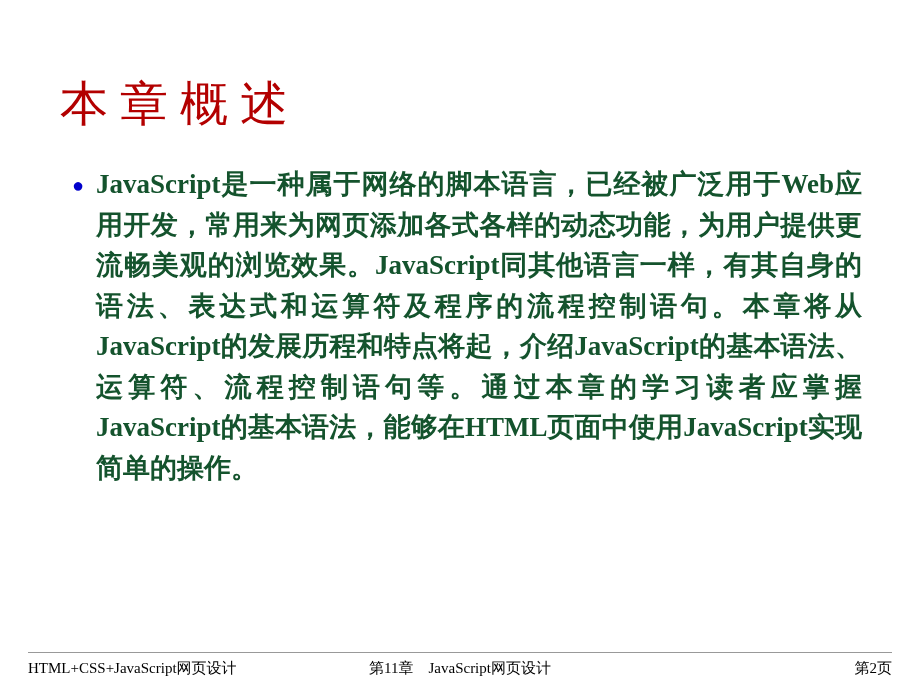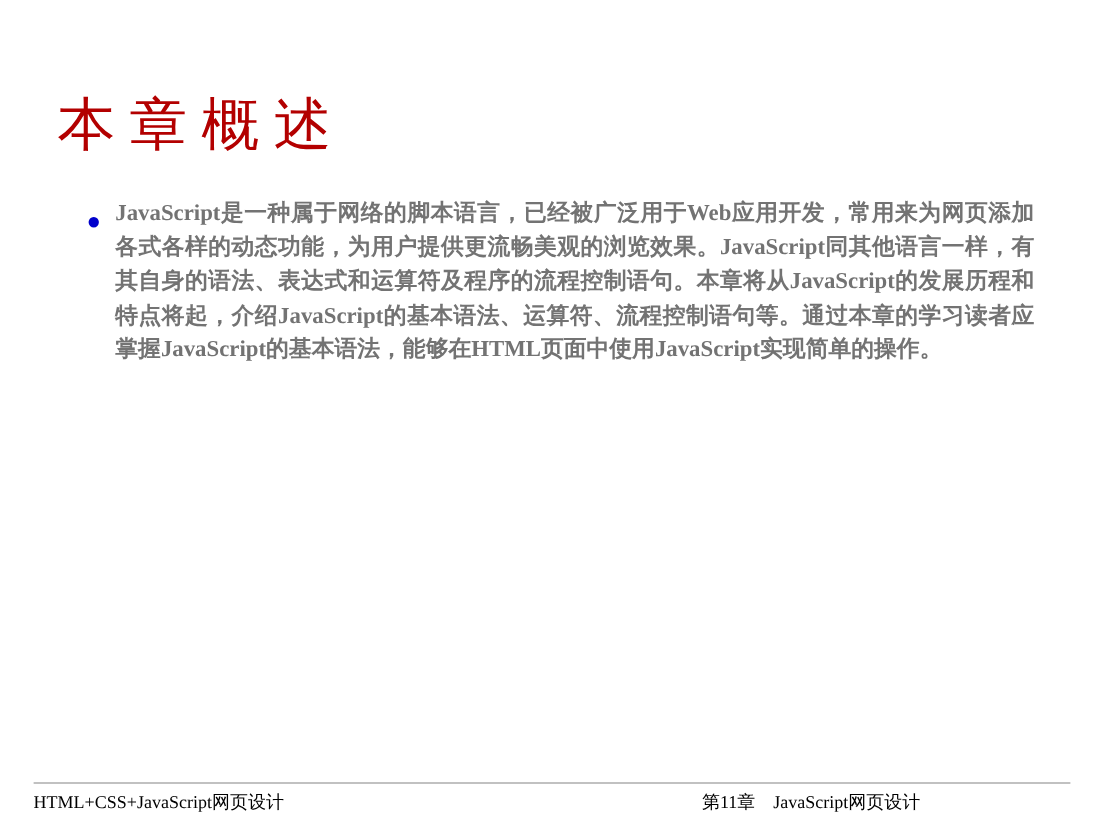--- a/index.html
+++ b/index.html
@@ -13,40 +13,40 @@
       background: #ffffff;
       font-family: "SimSun", "宋体", serif;
       position: relative;
       overflow: hidden;
     }
     .slide-title {
       color: #b30000;
       font-size: 48px;
       font-weight: normal;
       letter-spacing: 12px;
-      padding: 72px 0 0 48px;
+      padding: 72px 0 0 60px;
       font-family: "SimSun", "宋体", serif;
     }
     .content-area {
       padding: 28px 58px 0 72px;
     }
     .bullet-item {
       display: flex;
       align-items: flex-start;
     }
     .bullet-dot {
       color: #0000cc;
       font-size: 20px;
       margin-right: 12px;
       margin-top: 10px;
       flex-shrink: 0;
     }
     .bullet-text {
-      color: #737373;
-      font-size: 19px;
+      color: #14532d;
+      font-size: 27px;
       line-height: 1.5;
       font-family: "SimSun", "宋体", serif;
       text-align: justify;
       font-weight: bold;
     }
     .footer {
       position: absolute;
       bottom: 12px;
       left: 0;
       width: 100%;
@@ -85,14 +85,15 @@
     <span class="bullet-dot">●</span>
     <p class="bullet-text">JavaScript是一种属于网络的脚本语言，已经被广泛用于Web应用开发，常用来为网页添加各式各样的动态功能，为用户提供更流畅美观的浏览效果。JavaScript同其他语言一样，有其自身的语法、表达式和运算符及程序的流程控制语句。本章将从JavaScript的发展历程和特点将起，介绍JavaScript的基本语法、运算符、流程控制语句等。通过本章的学习读者应掌握JavaScript的基本语法，能够在HTML页面中使用JavaScript实现简单的操作。</p>
   </div>
 </div>
 
 <div class="footer">
   <div class="footer-line"></div>
   <div class="footer-text">
     <span class="footer-left">HTML+CSS+JavaScript网页设计</span>
     <span class="footer-center">第11章　JavaScript网页设计</span>
+    <span class="footer-right">第2页</span>
   </div>
 </div>
 
 </body></html>

